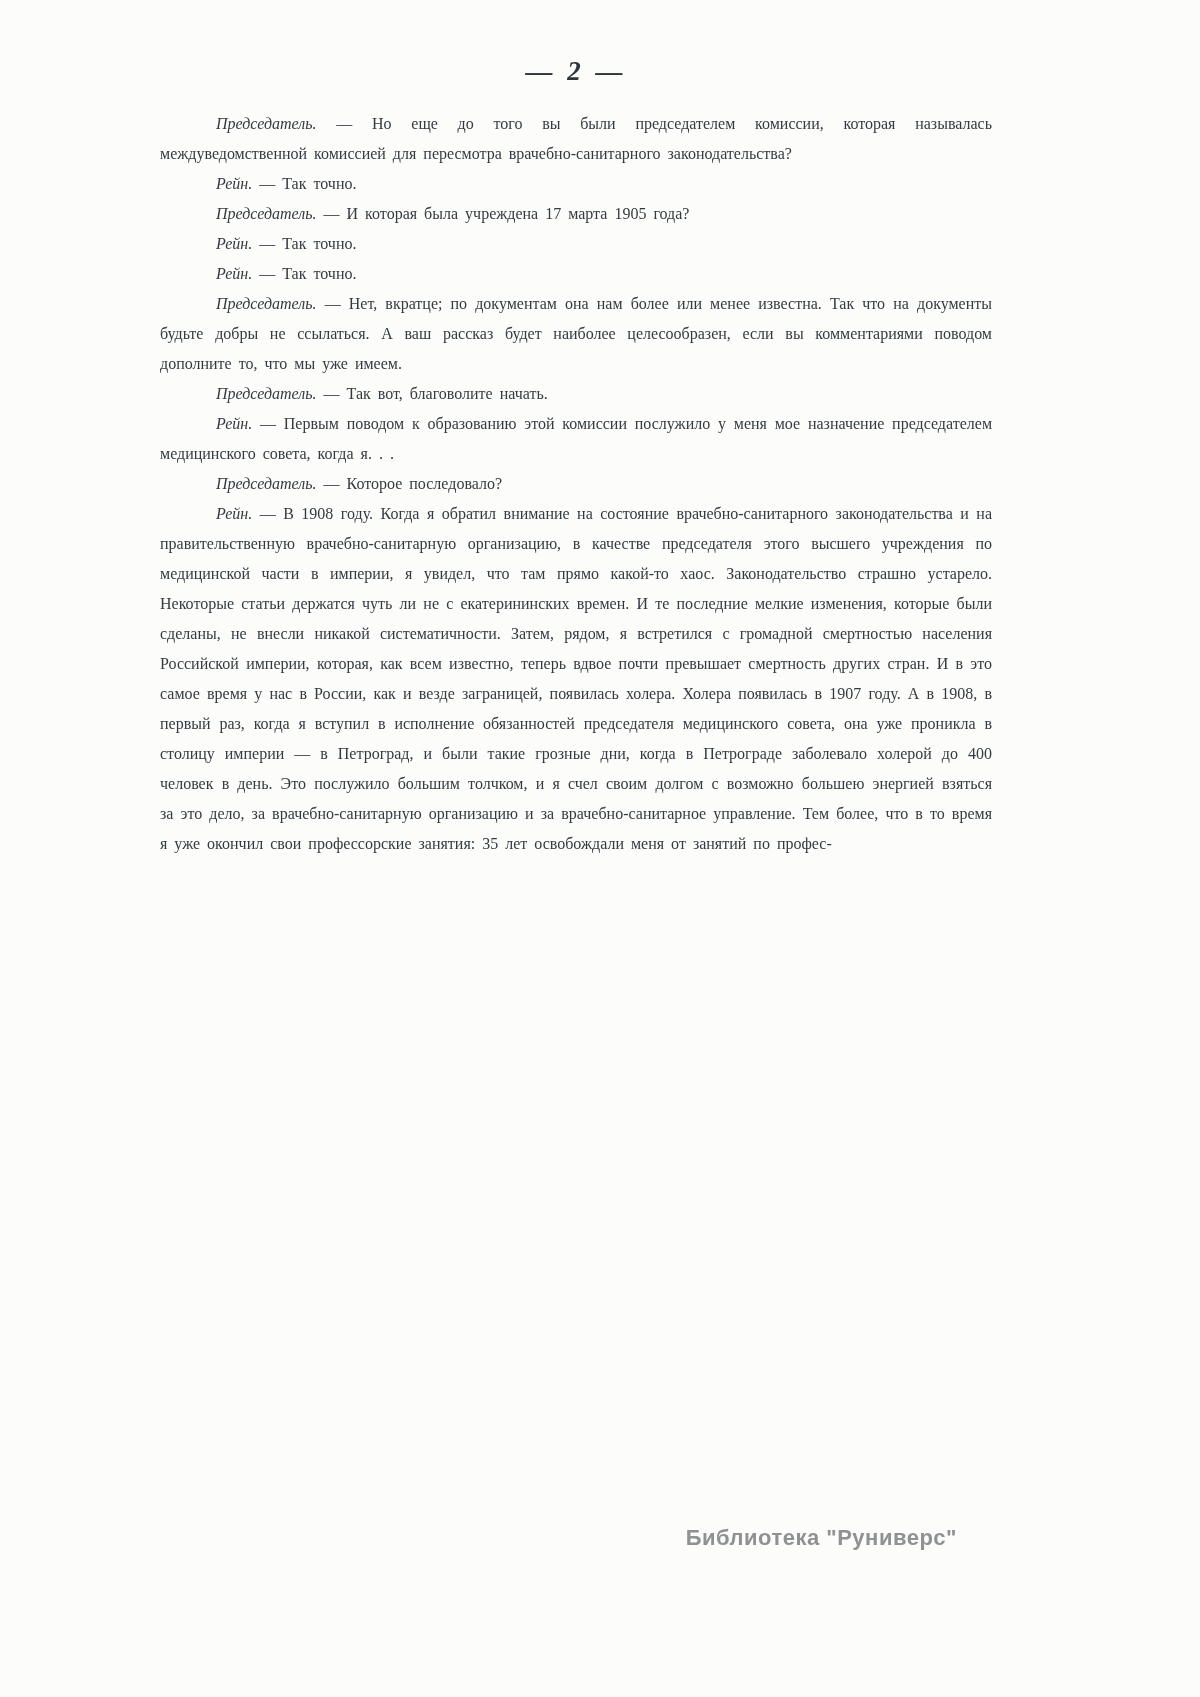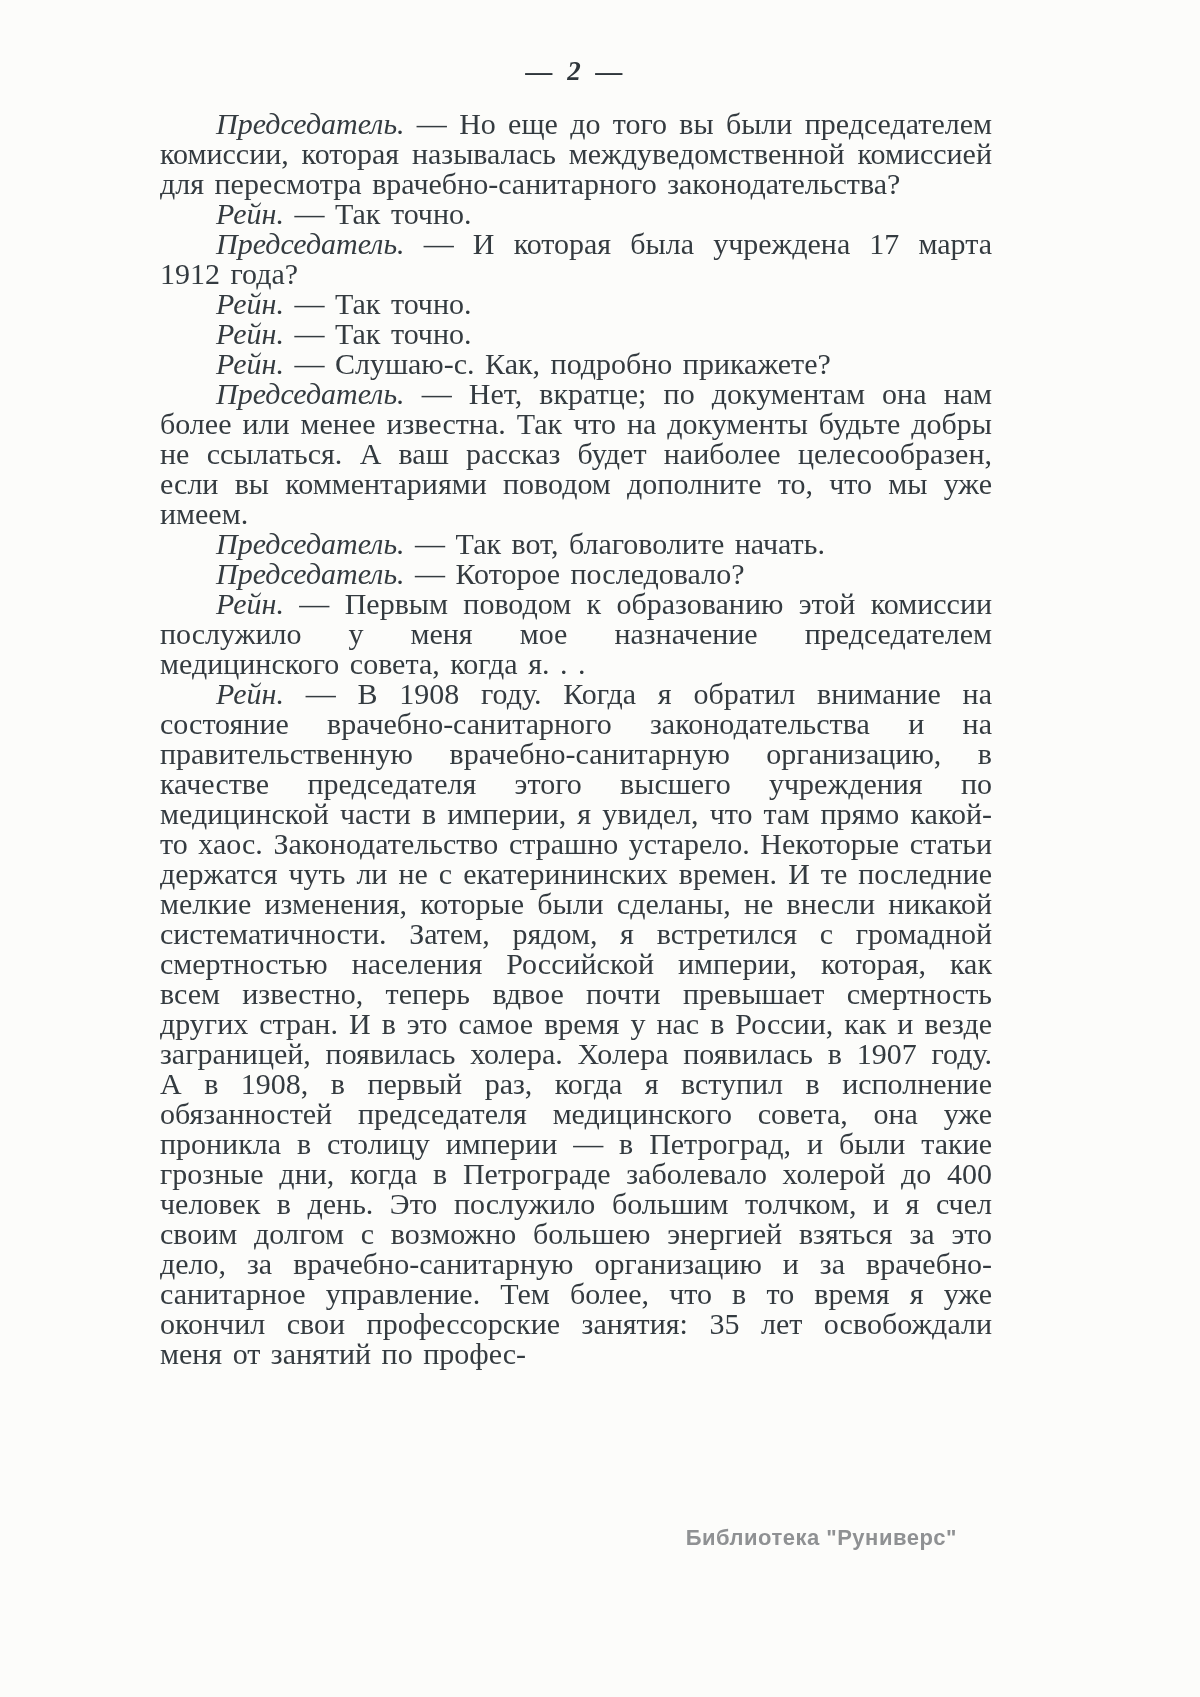--- a/index.html
+++ b/index.html
@@ -24,21 +24,21 @@
     font-weight: bold;
     font-style: italic;
     letter-spacing: 4px;
     margin-bottom: 22px;
     color: #2f363b;
   }
   .page-body { }
   .para {
     margin: 0;
     text-indent: 56px;
-    font-size: 30px;
+    font-size: 16px;
     line-height: 30px;
     text-align: justify;
     word-spacing: 3px;
   }
   .speaker { font-style: italic; }
   .watermark {
     position: absolute;
     right: 243px;
     bottom: 146px;
     font-family: "Liberation Sans", sans-serif;
@@ -49,24 +49,23 @@
   }
 </style>
 </head>
 <body>
 
 <div class="page">
   <div class="page-number">— 2 —</div>
   <div class="page-body">
       <p class="para"><span class="speaker">Председатель.</span><span> — Но еще до того вы были председателем комиссии, которая называлась междуведомственной комиссией для пересмотра врачебно-санитарного законодательства?</span></p>
       <p class="para"><span class="speaker">Рейн.</span><span> — Так точно.</span></p>
-      <p class="para"><span class="speaker">Председатель.</span><span> — И которая была учреждена 17 марта 1912 года?</span></p>
+      <p class="para"><span class="speaker">Председатель.</span><span> — И которая была учреждена 17 марта 1905 года?</span></p>
       <p class="para"><span class="speaker">Рейн.</span><span> — Так точно.</span></p>
       <p class="para"><span class="speaker">Рейн.</span><span> — Так точно.</span></p>
-      <p class="para"><span class="speaker">Рейн.</span><span> — Слушаю-с.  Как, подробно прикажете?</span></p>
       <p class="para"><span class="speaker">Председатель.</span><span> — Нет, вкратце; по документам она нам более или менее известна.  Так что на документы будьте добры не ссылаться.  А ваш рассказ будет наиболее целесообразен, если вы комментариями поводом дополните то, что мы уже имеем.</span></p>
       <p class="para"><span class="speaker">Председатель.</span><span> — Так вот, благоволите начать.</span></p>
+      <p class="para"><span class="speaker">Рейн.</span><span> — Первым поводом к образованию этой комиссии послужило у меня мое назначение председателем медицинского совета, когда я. . .</span></p>
       <p class="para"><span class="speaker">Председатель.</span><span> — Которое последовало?</span></p>
-      <p class="para"><span class="speaker">Рейн.</span><span> — Первым поводом к образованию этой комиссии послужило у меня мое назначение председателем медицинского совета, когда я. . .</span></p>
       <p class="para"><span class="speaker">Рейн.</span><span> — В 1908 году.  Когда я обратил внимание на состояние врачебно-санитарного законодательства и на правительственную врачебно-санитарную организацию, в качестве председателя этого высшего учреждения по медицинской части в империи, я увидел, что там прямо какой-то хаос.  Законодательство страшно устарело.  Некоторые статьи держатся чуть ли не с екатерининских времен.  И те последние мелкие изменения, которые были сделаны, не внесли никакой систематичности.  Затем, рядом, я встретился с громадной смертностью населения Российской империи, которая, как всем известно, теперь вдвое почти превышает смертность других стран.  И в это самое время у нас в России, как и везде заграницей, появилась холера.  Холера появилась в 1907 году.  А в 1908, в первый раз, когда я вступил в исполнение обязанностей председателя медицинского совета, она уже проникла в столицу империи — в Петроград, и были такие грозные дни, когда в Петрограде заболевало холерой до 400 человек в день.  Это послужило большим толчком, и я счел своим долгом с возможно большею энергией взяться за это дело, за врачебно-санитарную организацию и за врачебно-санитарное управление.  Тем более, что в то время я уже окончил свои профессорские занятия: 35 лет освобождали меня от занятий по профес-</span></p>
     </div>
   <div class="watermark">Библиотека "Руниверс"</div>
 </div>
 
 </body></html>

